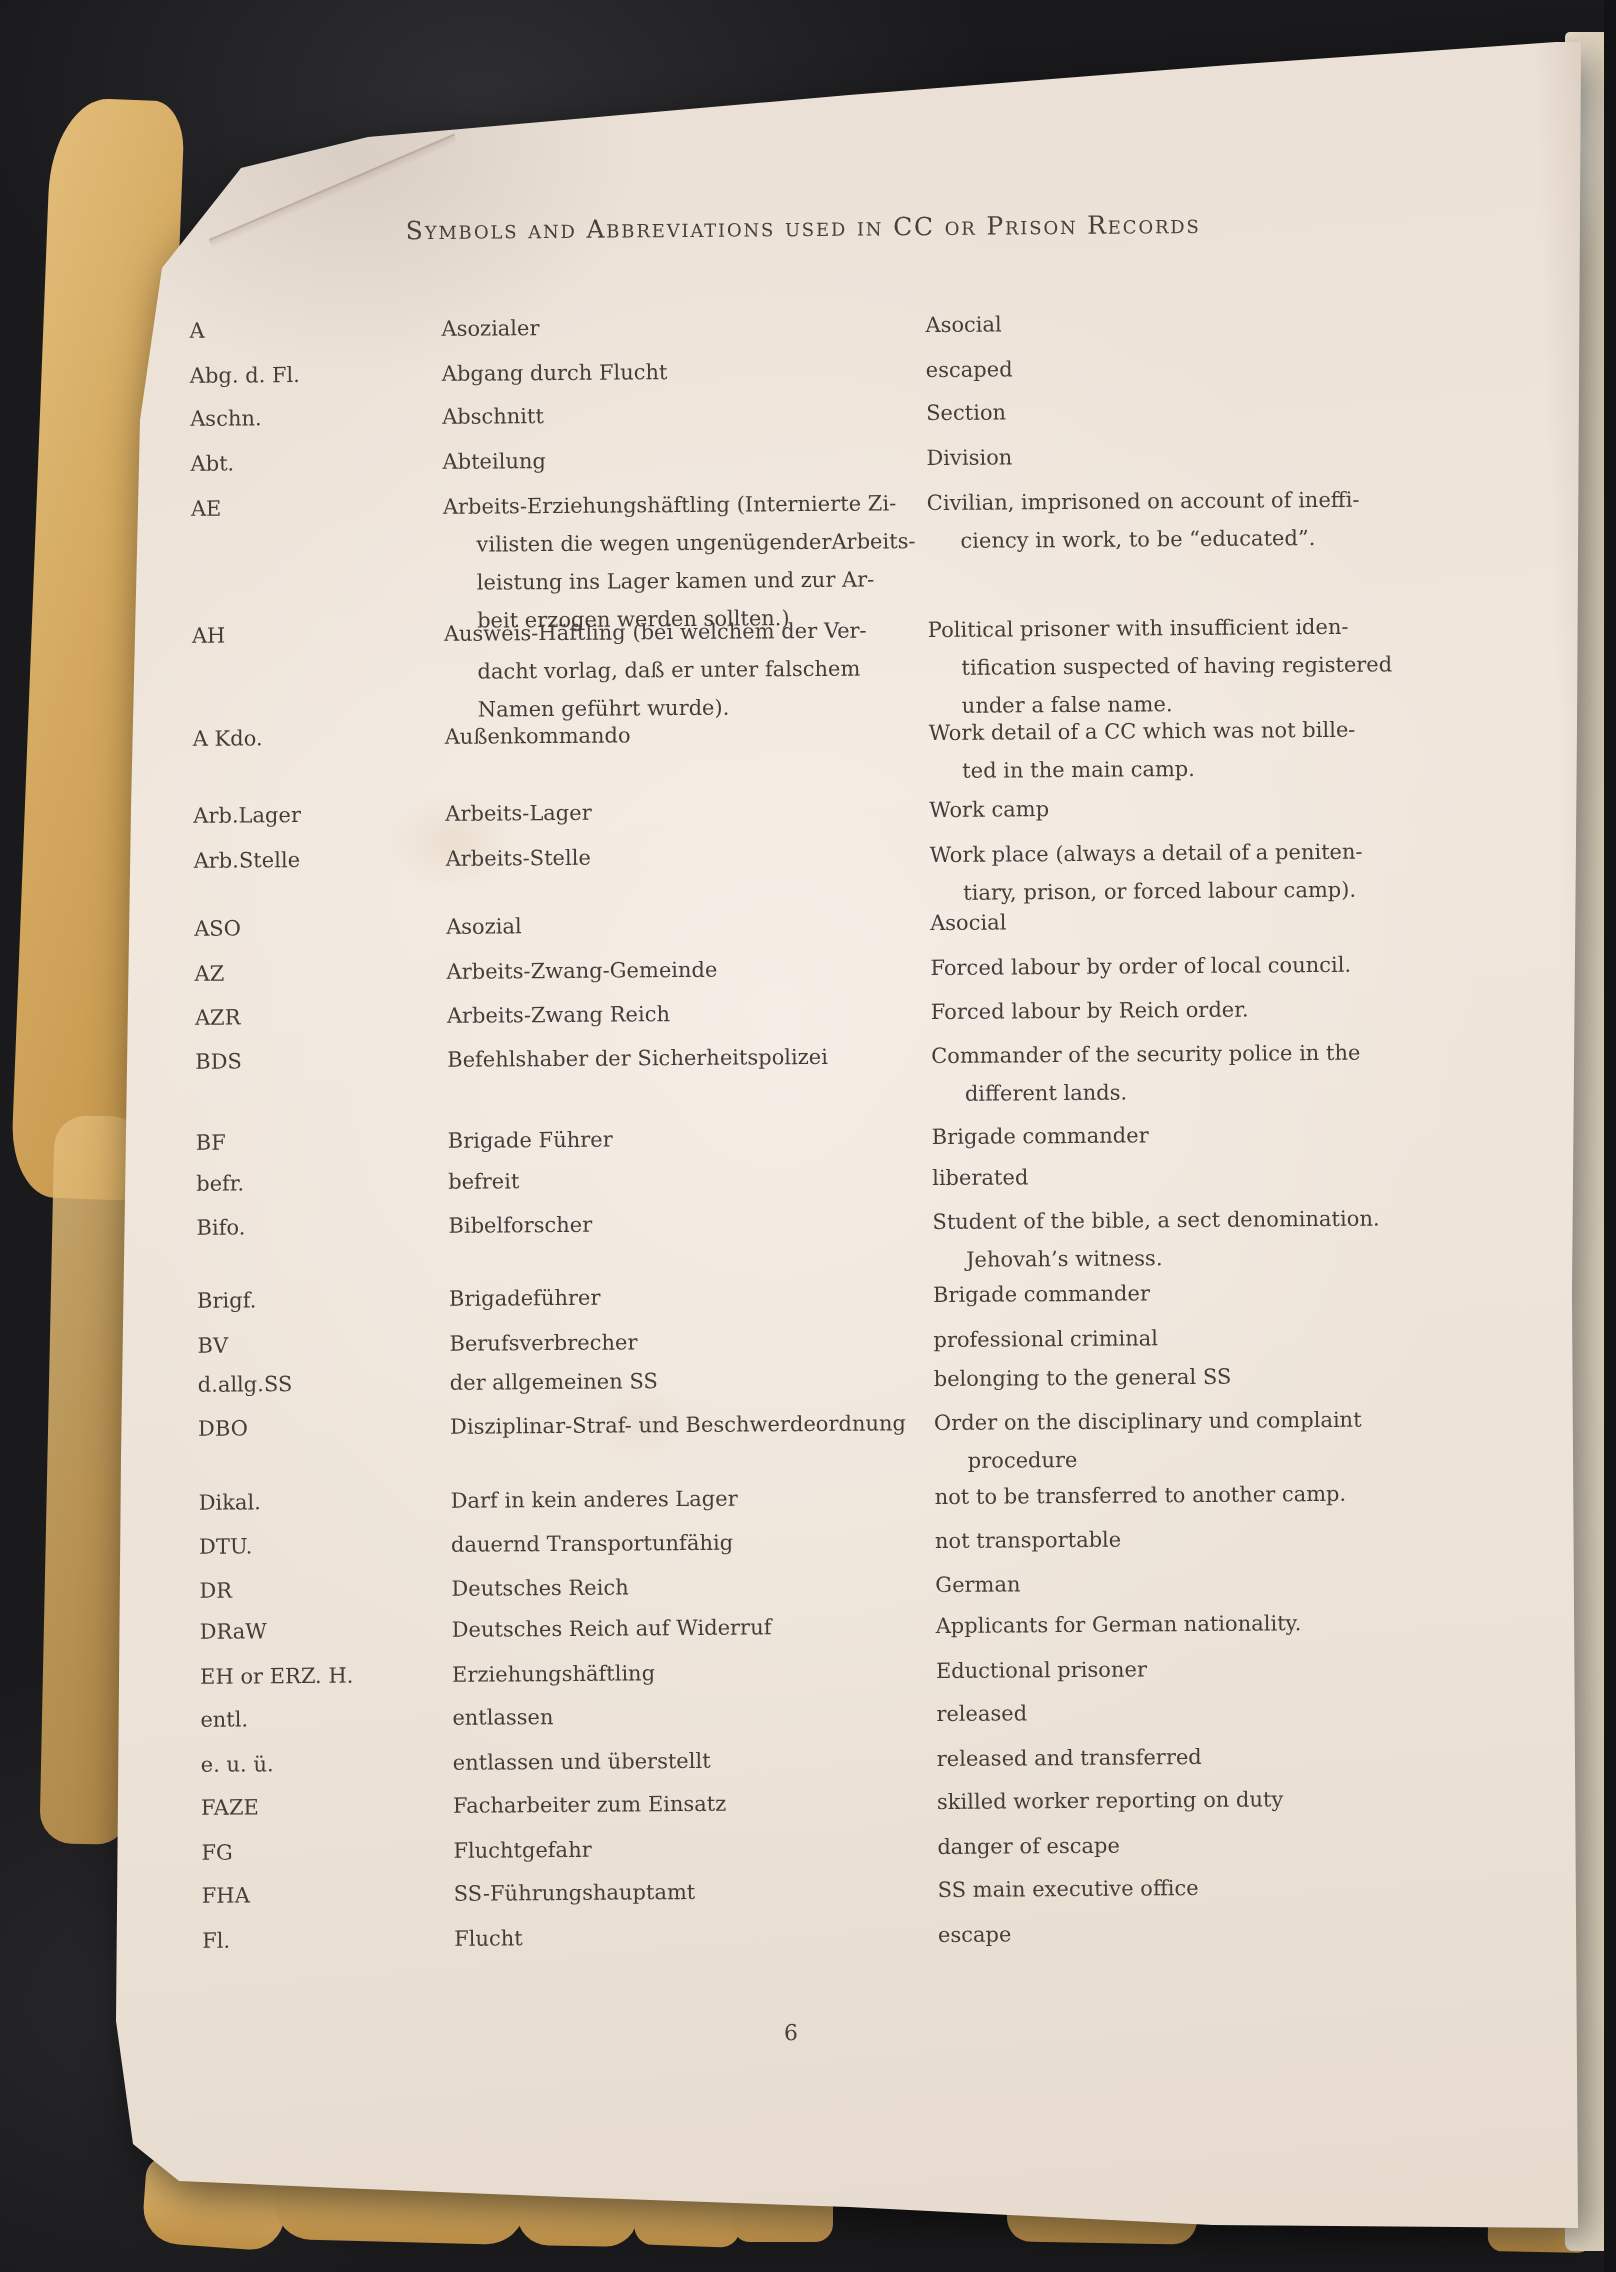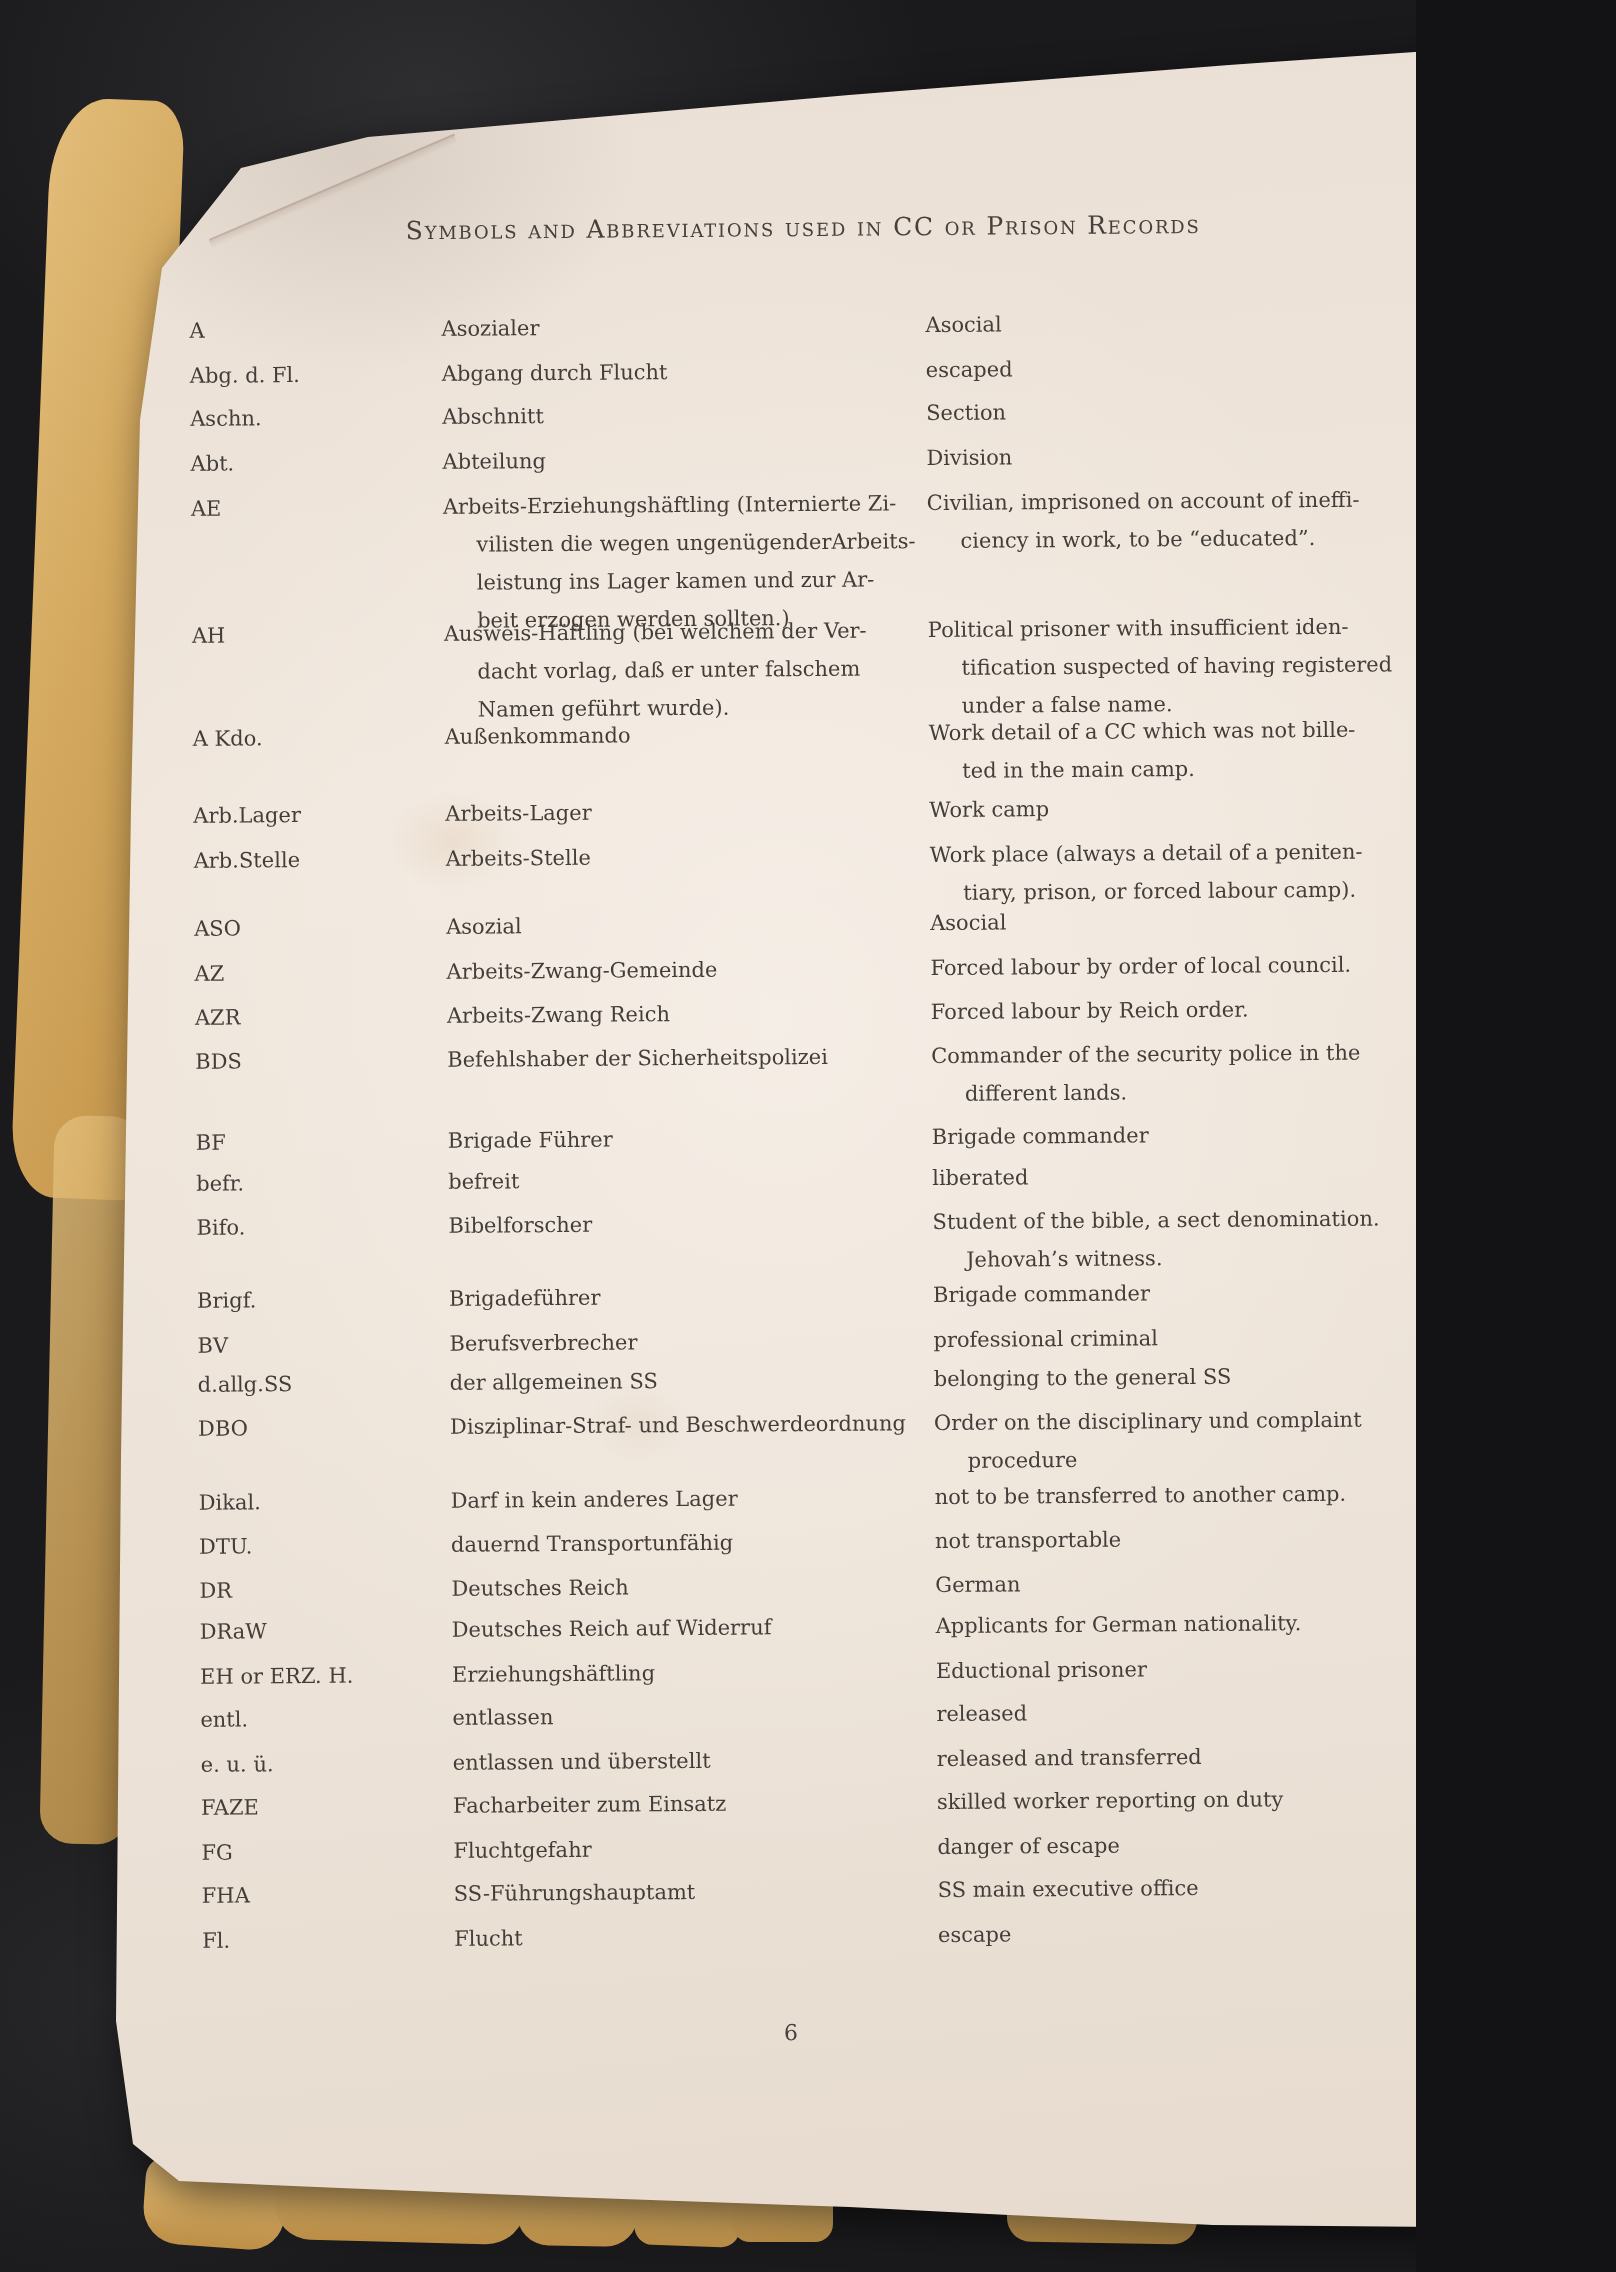--- a/index.html
+++ b/index.html
@@ -1,16 +1,16 @@
 <!DOCTYPE html>
 <html style="font-size:13px"><head>
 <meta charset="utf-8">
 <style>
   html,body{margin:0;padding:0;background:#131315;}
-  .scene{position:relative;width:1416px;height:2273px;overflow:hidden;
+  .scene{position:relative;width:1604px;height:2273px;overflow:hidden;
     background:
       radial-gradient(728px 485px at 30% 4%, #2e2e31 0%, rgba(46,46,49,0) 70%),
       radial-gradient(647px 728px at 90% 45%, #242427 0%, rgba(36,36,39,0) 70%),
       radial-gradient(566px 485px at 8% 88%, #27272a 0%, rgba(39,39,42,0) 70%),
       #1a1a1c;
     font-family:"DejaVu Serif", serif;}
   
   .tan{position:absolute;background:linear-gradient(105deg,#e2bd7a 0%,#d4a95f 45%,#c3954b 100%);}
   .tan-left{left:31px;top:99px;width:133px;height:1100px;border-radius:57px 31px 24px 44px / 97px 49px 32px 73px;transform:rotate(2.2deg);}
   .tan-sliver{left:47px;top:1116px;width:89px;height:728px;border-radius:32px;transform:rotate(1.2deg);opacity:.85;}

